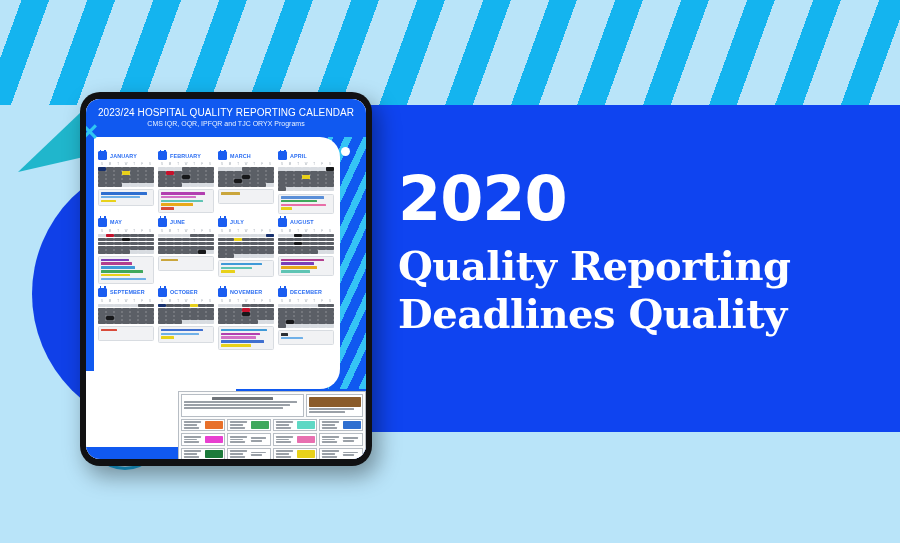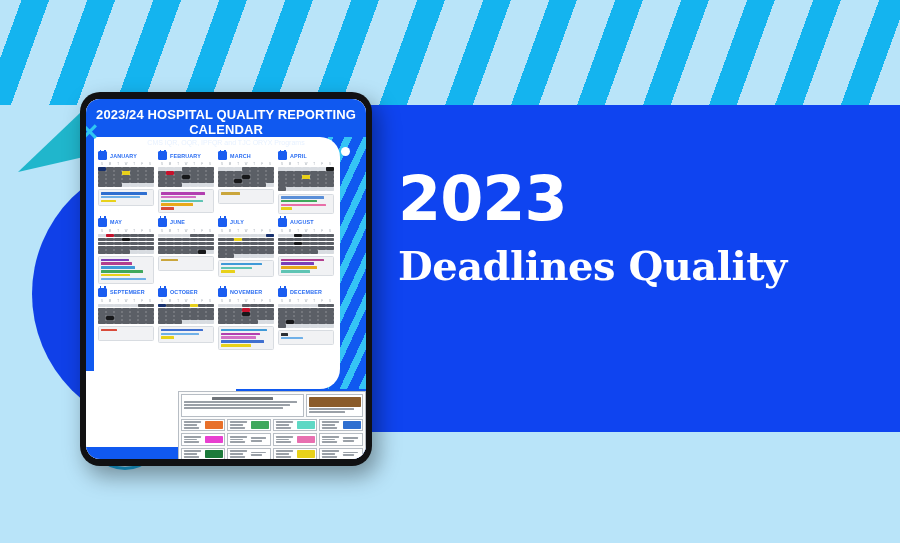--- a/index.html
+++ b/index.html
@@ -188,22 +188,22 @@
   }
 
   .page-head {
     position: absolute;
     left: 0; top: 8px;
     width: 100%;
     text-align: center;
     color: #ffffff;
   }
   .page-head .t1 {
-    font-size: 13px;
-    font-weight: bold;
+    font-size: 10px;
+    font-weight: normal;
     letter-spacing: .1px;
   }
   .page-head .t2 {
     font-size: 7px;
     margin-top: 2px;
     color: #e7f1ff;
   }
 
   .x-mark {
     position: absolute;
@@ -406,21 +406,22 @@
   <div class="flat-bottom"></div>
   <div class="flat-left"></div>
 
   <div class="teal-wedge"></div>
   <div class="blue-circle"></div>
   <div class="cyan-ring"></div>
 
   <div class="blue-panel"></div>
 
   <div class="headline">
-    <div class="year">2023</div>
+    <div class="year">2020</div>
+    <div class="l1">Quality Reporting</div>
     <div class="l2">Deadlines Quality</div>
   </div>
 
   <div class="tablet">
     <div class="tablet-inner">
 
       <div class="page-bg"></div>
       <div class="page-blue-top"></div>
       <div class="page-blue-bottom"></div>
       <div class="page-stripe-strip"></div>

